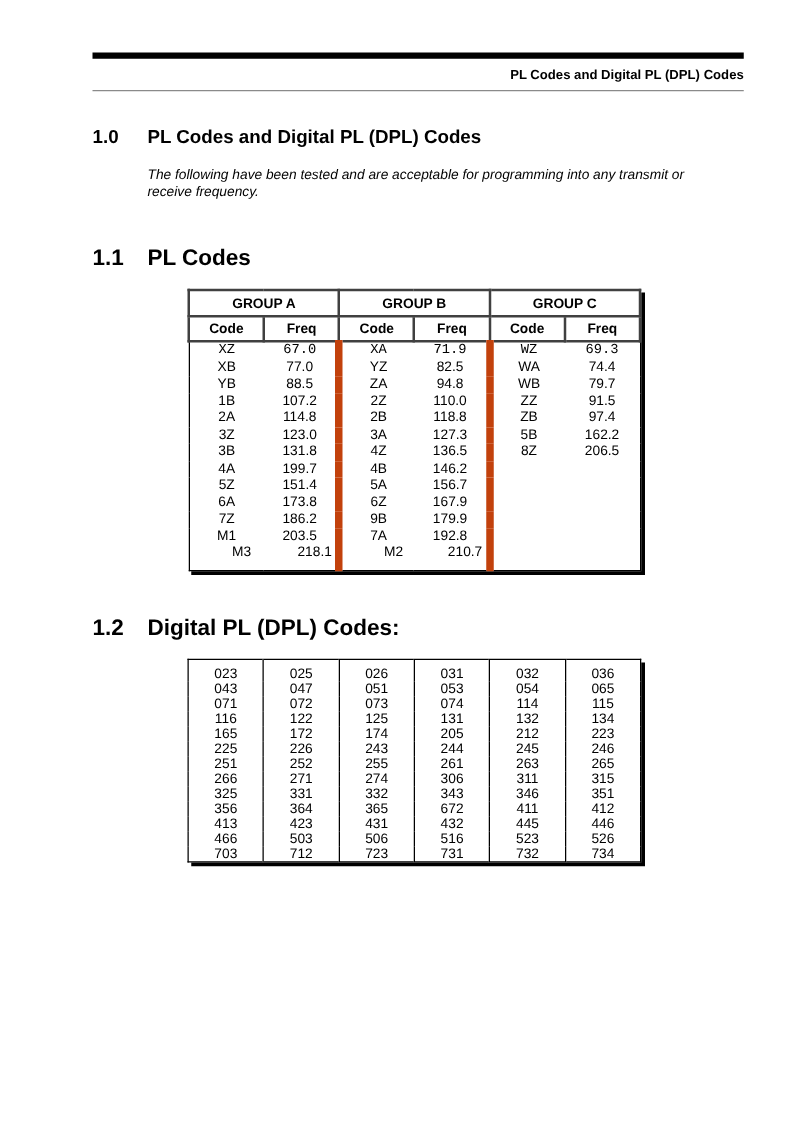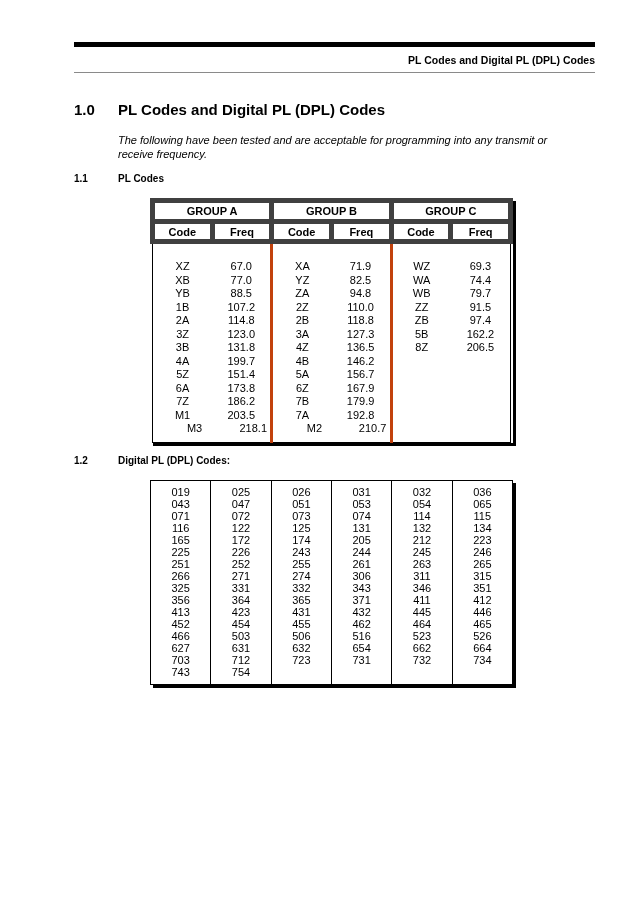--- a/index.html
+++ b/index.html
@@ -7,36 +7,36 @@
   body { font-family:"Liberation Sans", sans-serif; color:#000; position:relative; }
   .page { position:relative; width:635px; height:898px; padding:0 40px 0 74px; background:#fff; }
 
   .top-rule { margin-top:42px; height:5px; background:#000; }
   .header-text { text-align:right; font-size:10.5px; font-weight:bold; margin-top:7px; }
   .hairline { height:1px; background:#8a8a8a; margin-top:6px; }
 
   .sec { display:flex; align-items:flex-end; }
   .sec .sec-num { width:44px; flex:0 0 44px; font-weight:bold; }
   .h1 { margin-top:28px; font-size:15px; font-weight:bold; }
-  .h2 { margin-top:12px; font-size:10px; font-weight:bold; }
+  .h2 { margin-top:35px; font-size:18px; font-weight:bold; }
 
   .body-text { margin-top:15px; margin-left:44px; font-size:11px; line-height:14px; max-width:465px;font-style:italic; }
 
   .table-wrap { margin-left:76px; margin-top:14px; }
   table { border-collapse:collapse; table-layout:fixed; width:363px; background:#fff;
           border:1px solid #000; box-shadow:3px 3px 0 0 #000; font-size:11px; }
   th, td { text-align:center; vertical-align:middle; }
 
   
-  #pl-table th { border:5px solid #404040; font-weight:bold; }
+  #pl-table th { border:2px solid #404040; font-weight:bold; }
   #pl-table .group-h { height:21px; font-size:11px; }
   #pl-table .sub-h  { height:20px; font-size:11px; }
   #pl-table td { line-height:13.5px; padding:0; }
-  #pl-table td.group-sep { border-left:3px solid #c2410c; }
-  #pl-table tbody tr.first td { padding-top:16px; }
+  #pl-table td.group-sep { border-left:6px solid #c2410c; }
+  #pl-table tbody tr.first td { padding-top:0;font-family:Liberation Mono, monospace; }
   #pl-table tbody tr.last  td { padding-bottom:6px;padding-left:24px; }
 
   
   #dpl-table td { line-height:12px; padding:0; border-left:1px solid #000; }
   #dpl-table td:first-child { border-left:none; }
   #dpl-table tbody tr.first td { padding-top:5px; }
   #dpl-table tbody tr.last  td { padding-bottom:6px; }
 </style>
 </head>
 <body>
@@ -153,21 +153,21 @@
             <td>6A</td>
             <td>173.8</td>
             <td class="group-sep">6Z</td>
             <td>167.9</td>
             <td class="group-sep"></td>
             <td></td>
           </tr>
           <tr>
             <td>7Z</td>
             <td>186.2</td>
-            <td class="group-sep">7B</td>
+            <td class="group-sep">9B</td>
             <td>179.9</td>
             <td class="group-sep"></td>
             <td></td>
           </tr>
           <tr>
             <td>M1</td>
             <td>203.5</td>
             <td class="group-sep">7A</td>
             <td>192.8</td>
             <td class="group-sep"></td>
@@ -187,21 +187,21 @@
 
   <div class="sec h2">
     <span class="sec-num">1.2</span>
     <span class="sec-title">Digital PL (DPL) Codes:</span>
   </div>
 
   <div class="table-wrap">
     <table id="dpl-table">
       <tbody>
           <tr class="first">
-            <td>019</td>
+            <td>023</td>
             <td>025</td>
             <td>026</td>
             <td>031</td>
             <td>032</td>
             <td>036</td>
           </tr>
           <tr>
             <td>043</td>
             <td>047</td>
             <td>051</td>
@@ -262,69 +262,45 @@
             <td>331</td>
             <td>332</td>
             <td>343</td>
             <td>346</td>
             <td>351</td>
           </tr>
           <tr>
             <td>356</td>
             <td>364</td>
             <td>365</td>
-            <td>371</td>
+            <td>672</td>
             <td>411</td>
             <td>412</td>
           </tr>
           <tr>
             <td>413</td>
             <td>423</td>
             <td>431</td>
             <td>432</td>
             <td>445</td>
             <td>446</td>
           </tr>
           <tr>
-            <td>452</td>
-            <td>454</td>
-            <td>455</td>
-            <td>462</td>
-            <td>464</td>
-            <td>465</td>
-          </tr>
-          <tr>
             <td>466</td>
             <td>503</td>
             <td>506</td>
             <td>516</td>
             <td>523</td>
             <td>526</td>
           </tr>
           <tr>
-            <td>627</td>
-            <td>631</td>
-            <td>632</td>
-            <td>654</td>
-            <td>662</td>
-            <td>664</td>
-          </tr>
-          <tr>
             <td>703</td>
             <td>712</td>
             <td>723</td>
             <td>731</td>
             <td>732</td>
             <td>734</td>
           </tr>
-          <tr class="last">
-            <td>743</td>
-            <td>754</td>
-            <td></td>
-            <td></td>
-            <td></td>
-            <td></td>
-          </tr>
         </tbody>
     </table>
   </div>
 
 </div>
 
 </body></html>

